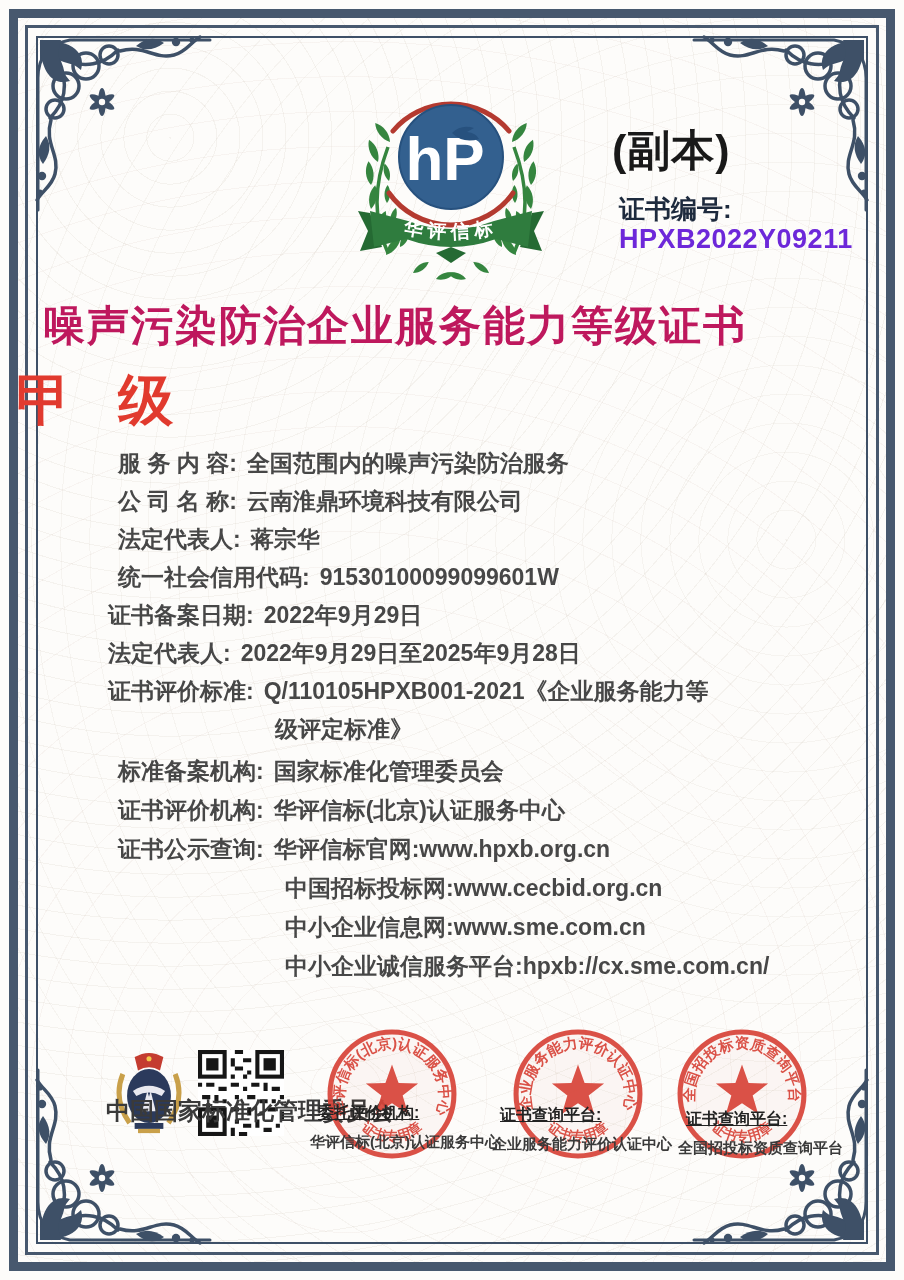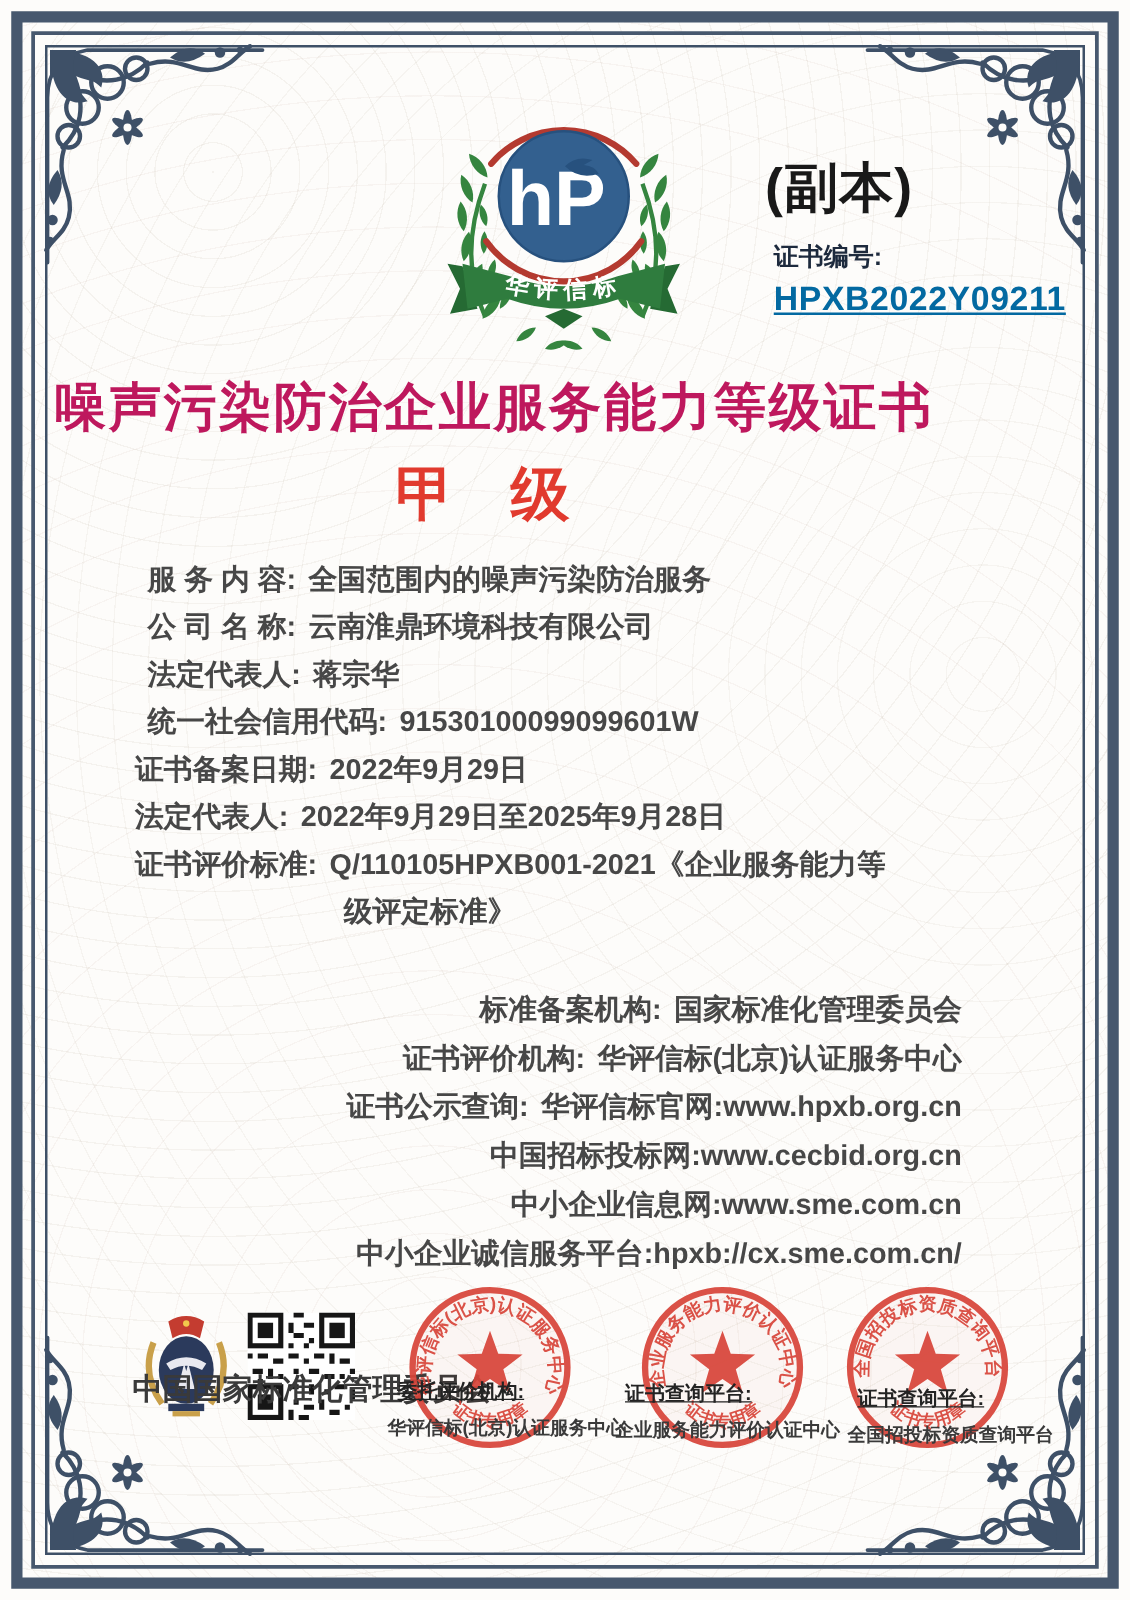--- a/index.html
+++ b/index.html
@@ -16,30 +16,30 @@
   .band2{inset:25px;border:3px solid #47586e;}
   .frame{inset:36px;border:2px solid #3e5067;}
   .corner{width:188px;height:188px;}
   .corner.tl{left:24px;top:24px;}
   .corner.tr{right:24px;top:24px;transform:scaleX(-1);}
   .corner.bl{left:24px;bottom:24px;transform:scaleY(-1);}
   .corner.br{right:24px;bottom:24px;transform:scale(-1,-1);}
   
   .logo{left:348px;top:95px;width:206px;height:190px;}
   .copy-label{left:612px;top:122px;font-size:43px;font-weight:800;color:#191919;letter-spacing:1px;}
-  .certno-label{left:619px;top:192px;font-size:20px;font-weight:800;color:#1d2a3d;}
-  .certno{left:619px;top:224px;font-size:27px;font-weight:800;color:#0369a1;letter-spacing:.5px;text-decoration:underline;}
+  .certno-label{left:619px;top:192px;font-size:26px;font-weight:800;color:#1d2a3d;}
+  .certno{left:619px;top:224px;font-size:27px;font-weight:800;color:#6d28d9;letter-spacing:.5px;}
   .title{left:0;width:904px;top:298px;text-align:left;font-size:42px;font-weight:900;color:#be185d;letter-spacing:2px;margin-left:43px;}
-  .grade{left:0;width:772px;top:364px;text-align:center;font-size:47px;font-weight:900;color:#e13a2e;letter-spacing:16px;text-indent:16px;}
+  .grade{left:0;width:772px;top:364px;font-size:55px;font-weight:900;color:#e13a2e;letter-spacing:16px;text-indent:16px;}
   
   .tblock{color:#474747;font-size:23px;font-weight:700;}
   .tblock .row{line-height:38px;white-space:nowrap;}
   .info{left:118px;top:444px;}
   .dates{left:108px;top:596px;}
-  .orgs{left:118px;top:788px;text-align:right;}
+  .orgs{left:118px;top:752px;}
   .orgs .row{line-height:39px;}
   .row .lbl{margin-right:10px;}
   .row.cont{padding-left:167px;}
   
   .emblem{left:111px;top:1047px;width:76px;height:92px;}
   .qr{left:198px;top:1050px;width:86px;height:86px;}
   .authority{left:100px;top:1095px;width:300px;text-align:center;font-size:24px;font-weight:700;color:#3a3a3a;white-space:nowrap;}
   .seal{width:132px;height:132px;top:1028px;}
   .seal.s1{left:326px;} .seal.s2{left:512px;} .seal.s3{left:676px;}
   .cap{white-space:nowrap;z-index:2;}

